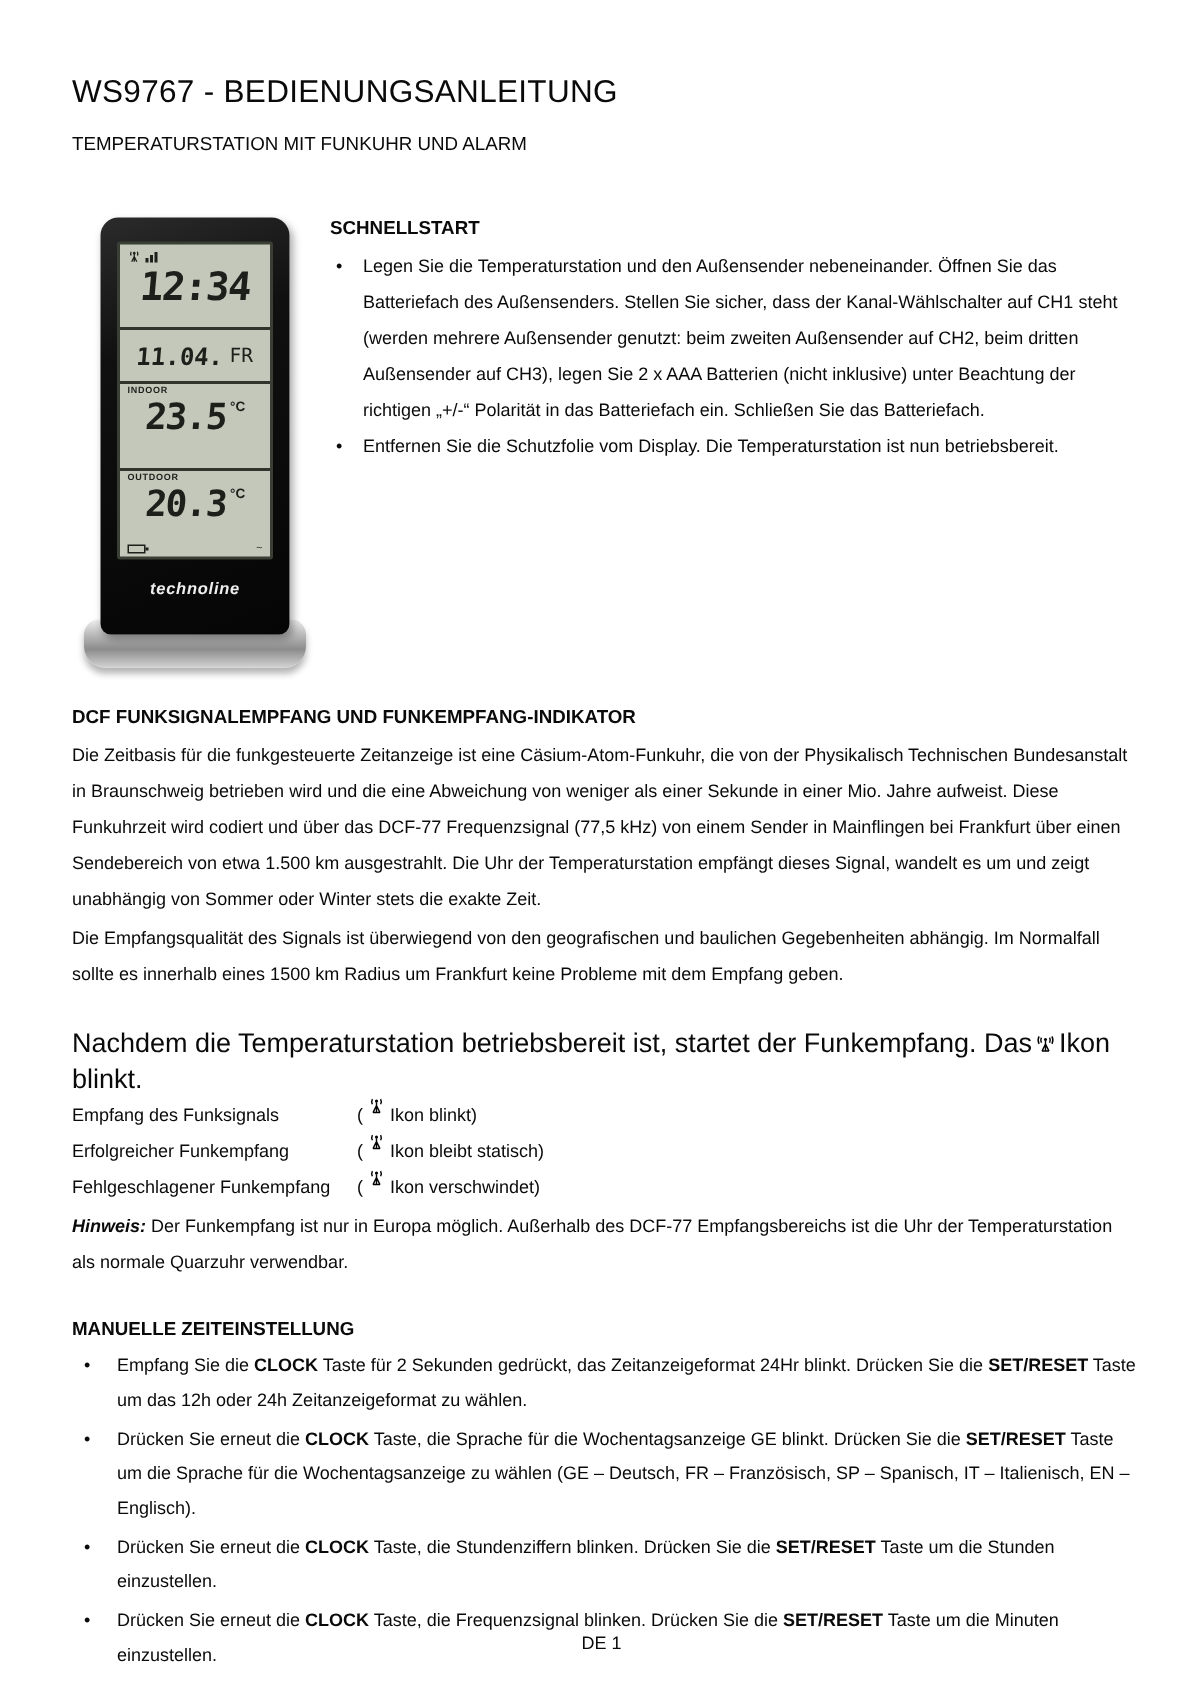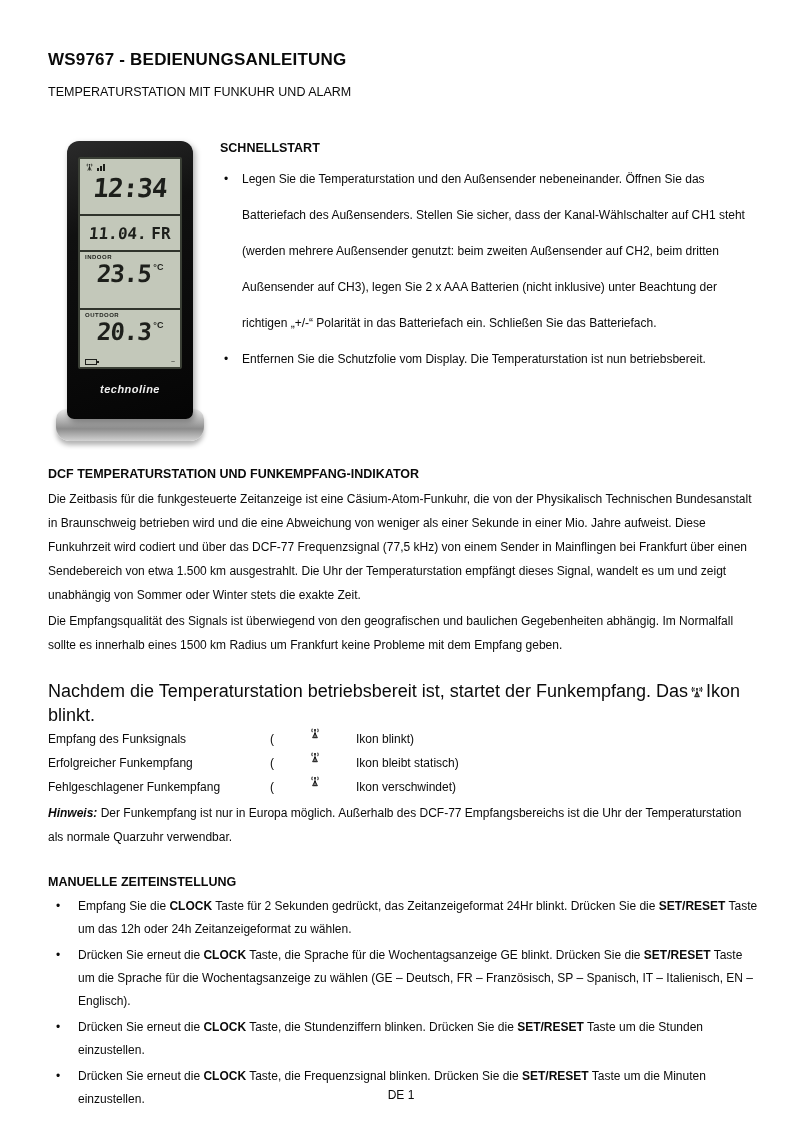--- a/index.html
+++ b/index.html
@@ -2,40 +2,40 @@
 <html><head>
 <meta charset="utf-8">
 <style>
   * { margin:0; padding:0; box-sizing:border-box; }
   html,body { background:#fff; }
   body {
     width:802px; height:1134px; position:relative; overflow:hidden;
     font-family:"Liberation Sans", sans-serif; color:#0a0a0a;
   }
   .page { padding:50px 42px 0 48px; }
-  .title { font-size:17px; font-weight:bold; letter-spacing:.2px; }
+  .title { font-size:21px; font-weight:normal; letter-spacing:.2px; }
   .subtitle { font-size:12.5px; margin-top:15px; }
 
   .row { display:flex; margin-top:42px; }
   .device-col { flex:0 0 164px; display:flex; justify-content:center; align-items:flex-start; }
   .content-col { flex:1; padding-left:8px; }
 
   h2 { font-size:12.5px; font-weight:bold; margin-bottom:6px; }
   .body-text { font-size:12px; line-height:24px; }
 
   ul.bullets { list-style:none; }
-  ul.qs li { position:relative; padding-left:22px; font-size:12px; line-height:36px; }
+  ul.qs li { position:relative; padding-left:22px; font-size:12px; line-height:24px; }
   ul.qs li::before { content:"\2022"; position:absolute; left:4px; }
   .qs-closing { font-size:12px; line-height:26px; margin-top:14px; }
 
   .section { margin-top:26px; }
   .section p { margin-top:2px; }
 
   .status-block { margin-top:22px; }
-  .status-row { display:flex; font-size:12px; line-height:24px;gap:32px; }
+  .status-row { display:flex; font-size:12px; line-height:24px; }
   .status-label { flex:0 0 190px; }
   .intro-line { font-size:18px; line-height:24px; }
   .hinweis { font-size:12px; line-height:24px; margin-top:2px; }
   .hinweis .lbl { font-weight:bold; font-style:italic; }
 
   ul.man li { position:relative; padding-left:30px; font-size:12px; line-height:23px; margin-top:3px; }
   ul.man li::before { content:"\2022"; position:absolute; left:8px; }
   .b { font-weight:bold; }
 
   .footer { position:absolute; bottom:32px; left:0; width:100%; text-align:center; font-size:12px; }
@@ -57,21 +57,21 @@
   .lcd-sec { border-bottom:2px solid #30342c; padding:2px 5px; position:relative; }
   .lcd-sec:last-child { border-bottom:none; }
   .lcd-digits { font-family:"DejaVu Sans Mono", monospace; font-weight:bold; transform:skewX(-5deg); }
   .lcd-time { height:58px; }
   .lcd-icons-row { height:12px; display:flex; align-items:center; gap:3px; }
   .sig-bars { display:flex; align-items:flex-end; gap:1px; }
   .sig-bars i { display:block; width:2px; background:#1d1f1b; }
   .lcd-time-digits { font-size:26px; line-height:30px; letter-spacing:-1px; text-align:center; }
   .lcd-date { height:36px; display:flex; align-items:center; justify-content:center; gap:4px; }
   .lcd-date-digits { font-size:16px; }
-  .lcd-day { font-family:"DejaVu Sans Mono", monospace; font-weight:bold; font-size:16px; }
+  .lcd-day { font-family:"DejaVu Sans Mono", monospace; font-weight:normal; font-size:13px; }
   .lcd-temp { height:58px; }
   .lcd-label { font-size:6px; letter-spacing:.5px; font-weight:bold; }
   .lcd-temp-row { display:flex; justify-content:center; align-items:flex-start; gap:3px; }
   .lcd-temp-digits { font-size:24px; line-height:28px; letter-spacing:-1px; }
   .lcd-unit { font-size:9px; font-weight:bold; margin-top:2px; }
   .lcd-bottom-icons { position:absolute; bottom:2px; left:5px; right:5px; display:flex; justify-content:space-between; align-items:center; }
   .batt { width:12px; height:6px; border:1px solid #1d1f1b; position:relative; }
   .batt::after { content:""; position:absolute; right:-3px; top:1px; width:2px; height:2px; background:#1d1f1b; }
   .waves { font-size:7px; line-height:7px; }
   .brand {
@@ -151,21 +151,21 @@
     <div class="content-col">
       <h2>SCHNELLSTART</h2>
       <ul class="bullets qs">
         <li>Legen Sie die Temperaturstation und den Außensender nebeneinander. Öffnen Sie das Batteriefach des Außensenders. Stellen Sie sicher, dass der Kanal-Wählschalter auf CH1 steht (werden mehrere Außensender genutzt: beim zweiten Außensender auf CH2, beim dritten Außensender auf CH3), legen Sie 2 x AAA Batterien (nicht inklusive) unter Beachtung der richtigen „+/-“ Polarität in das Batteriefach ein. Schließen Sie das Batteriefach.</li>
         <li>Entfernen Sie die Schutzfolie vom Display. Die Temperaturstation ist nun betriebsbereit.</li>
       </ul>
     </div>
   </div>
 
   <div class="section">
-    <h2>DCF TEMPERATURSTATION UND FUNKEMPFANG-INDIKATOR</h2>
+    <h2>DCF FUNKSIGNALEMPFANG UND FUNKEMPFANG-INDIKATOR</h2>
     <p class="body-text">Die Zeitbasis für die funkgesteuerte Zeitanzeige ist eine Cäsium-Atom-Funkuhr, die von der Physikalisch Technischen Bundesanstalt in Braunschweig betrieben wird und die eine Abweichung von weniger als einer Sekunde in einer Mio. Jahre aufweist. Diese Funkuhrzeit wird codiert und über das DCF-77 Frequenzsignal (77,5 kHz) von einem Sender in Mainflingen bei Frankfurt über einen Sendebereich von etwa 1.500 km ausgestrahlt. Die Uhr der Temperaturstation empfängt dieses Signal, wandelt es um und zeigt unabhängig von Sommer oder Winter stets die exakte Zeit.</p>
     <p class="body-text">Die Empfangsqualität des Signals ist überwiegend von den geografischen und baulichen Gegebenheiten abhängig. Im Normalfall sollte es innerhalb eines 1500 km Radius um Frankfurt keine Probleme mit dem Empfang geben.</p>
 
     <div class="status-block">
       <p class="intro-line">
         <span>Nachdem die Temperaturstation betriebsbereit ist, startet der Funkempfang. Das</span><svg class="ant" width="12" height="12" viewBox="0 0 14 13">
             <g stroke="#000" stroke-width="1.1" fill="none">
               <path d="M7 4 L7 12 M7 6.5 L4.3 12 M7 6.5 L9.7 12 M4.2 12 L9.8 12"></path>
               <path d="M3.8 1.5 A4.4 4.4 0 0 0 3.8 5.5 M10.2 1.5 A4.4 4.4 0 0 1 10.2 5.5"></path>
               <path d="M2 .6 A6.2 6.2 0 0 0 2 6.4 M12 .6 A6.2 6.2 0 0 1 12 6.4"></path>

